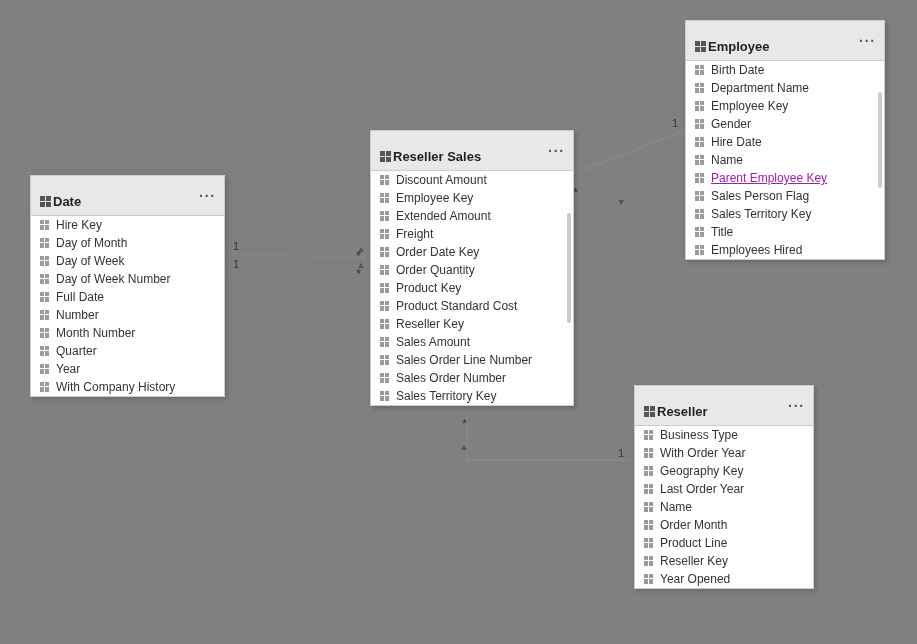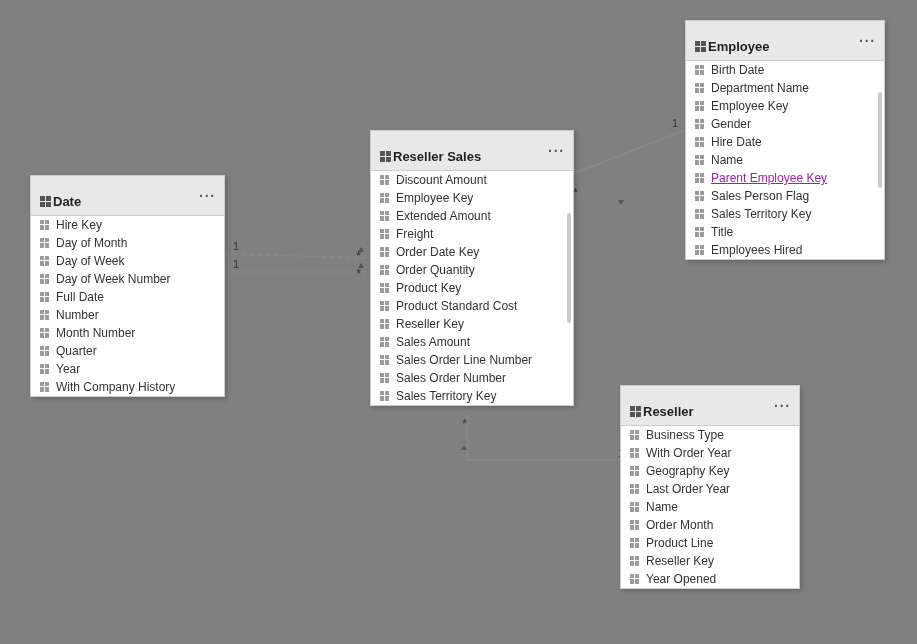--- a/index.html
+++ b/index.html
@@ -512,21 +512,21 @@
           <span></span>
           <span></span>
           <span></span>
         </div>
       <span class="field-name">Employees Hired</span>
     </div>
   </div>
   <div class="scrollbar-indicator"></div>
 </div>
 
-<div class="table-card" style="left: 620px; top: 385px; width: 178px;">
+<div class="table-card" style="left: 634px; top: 385px; width: 178px;">
   <div class="table-header">
     <div class="table-header-left">
       <div class="grid-icon">
         <span></span>
           <span></span>
           <span></span>
           <span></span>
       </div>
       <span>Reseller</span>
     </div>

